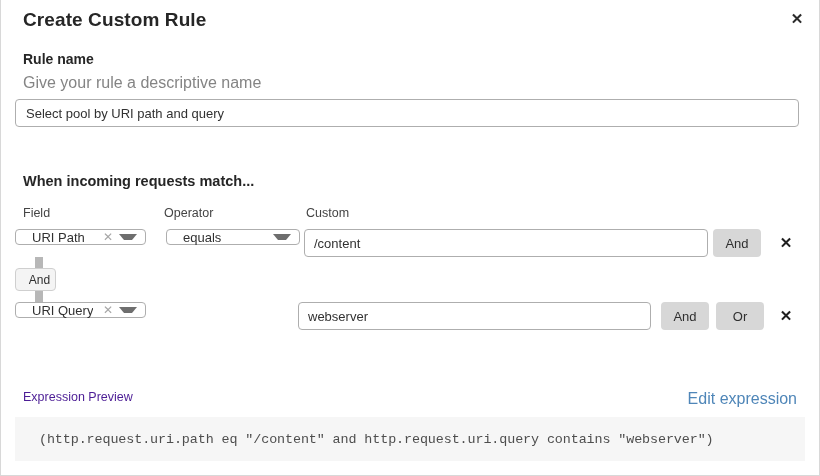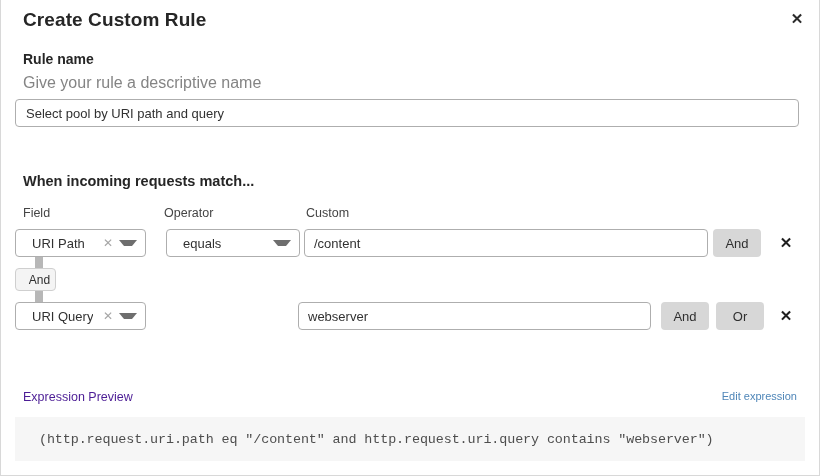--- a/index.html
+++ b/index.html
@@ -106,21 +106,21 @@
   .col-operator { left: 155px; }
   .col-value    { left: 297px; }
 
   
   .cond-row { position: absolute; left: 0; width: 820px; height: 28px; }
   .row1 { top: 229px; }
   .row2 { top: 302px; }
 
   .ctrl {
     position: absolute;
-    height: 28px;
+    height: 16px;
     border: 1px solid #aeaeae;
     border-radius: 4px;
     background: #ffffff;
     font-size: 13px;
     color: #313131;
     font-family: "Liberation Sans", sans-serif;
     display: flex;
     align-items: center;
     padding: 0 8px;
   }
@@ -254,21 +254,21 @@
     position: absolute;
     left: 14px;
     top: 390px;
     font-size: 12.5px;
     color: #4c1d95;
   }
   .edit-expr {
     position: absolute;
     right: 22px;
     top: 390px;
-    font-size: 11px;
+    font-size: 16px;
     color: #4f86b8;
     text-decoration: none;
     cursor: pointer;
   }
   .expr-box {
     position: absolute;
     left: 14px;
     top: 417px;
     width: 790px;
     height: 44px;

